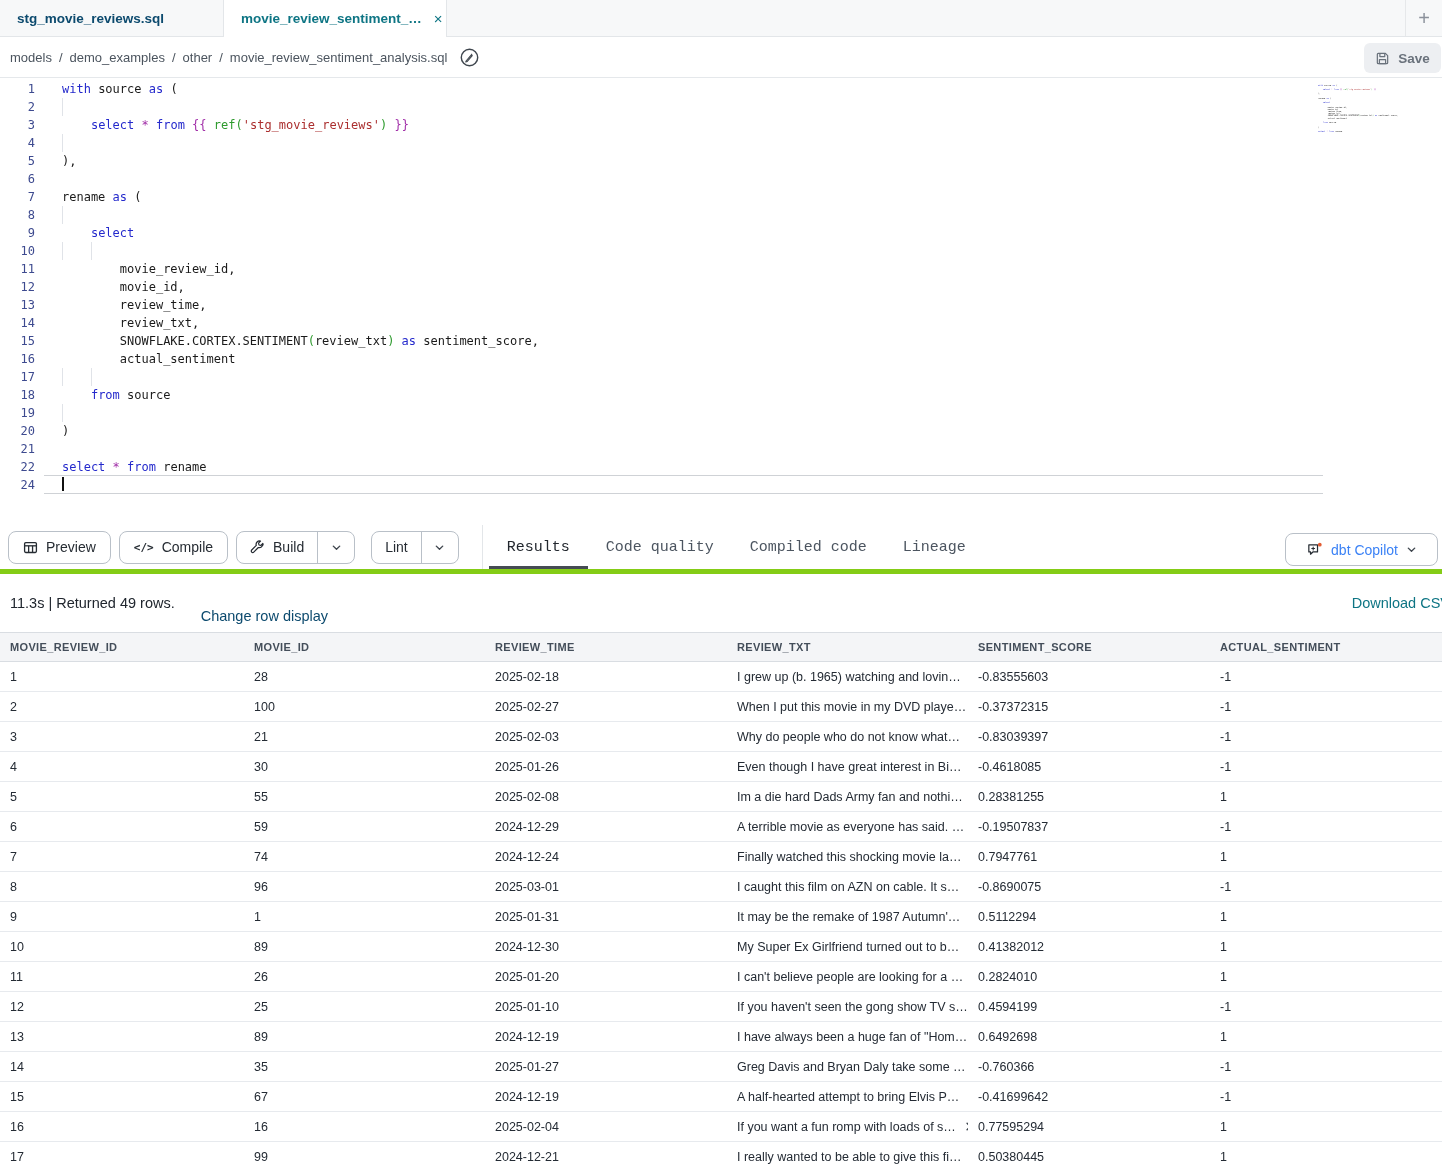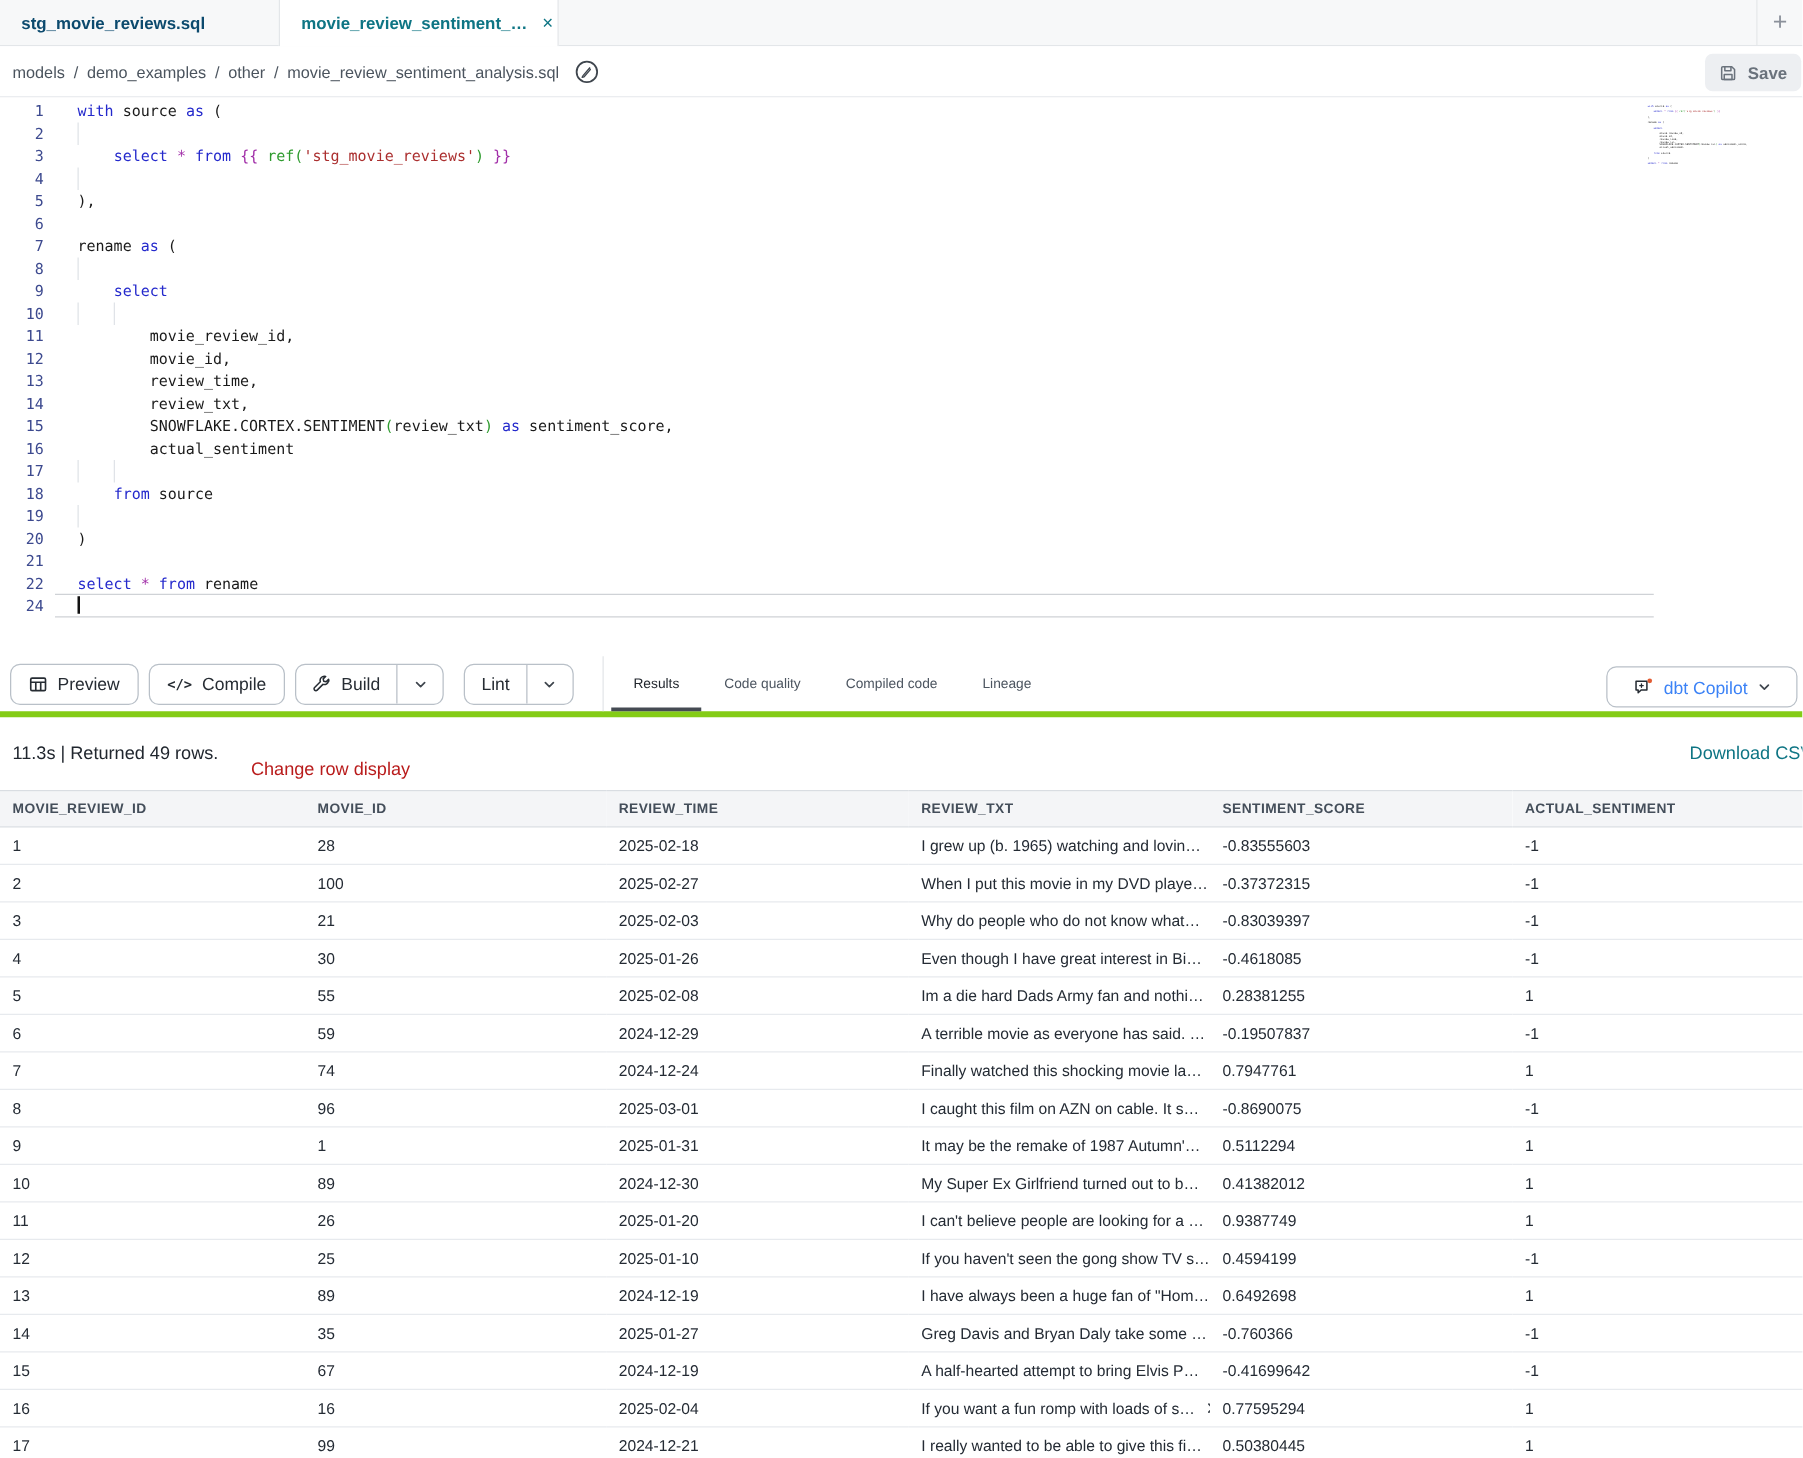--- a/index.html
+++ b/index.html
@@ -44,29 +44,29 @@
 
   
   .toolbar { height:49px; border-bottom:5px solid #84cc16; display:flex; align-items:center; padding-left:8px; position:relative; background:#fff; }
   .btn { height:33px; border:1px solid #b9c0c8; border-radius:8px; display:inline-flex; align-items:center; padding:0 14px; gap:8px;
     font-size:14px; font-weight:500; color:#262c33; background:#fff; margin-right:8px; cursor:pointer; }
   .btn-split { display:inline-flex; height:33px; border:1px solid #b9c0c8; border-radius:8px; margin-right:16px; background:#fff; overflow:hidden; }
   .btn-split .main { display:flex; align-items:center; gap:8px; padding:0 13px; font-size:14px; font-weight:500; color:#262c33; cursor:pointer; }
   .btn-split .chev { width:37px; border-left:1px solid #b9c0c8; display:flex; align-items:center; justify-content:center; cursor:pointer; }
   .icon-code { font-family:"DejaVu Sans Mono", monospace; font-size:11px; font-weight:700; color:#262c33; }
   .vdiv { width:1px; align-self:stretch; background:#e3e6e9; margin:0 6px 0 7px; }
-  .rtab { display:flex; align-items:center; align-self:stretch; padding:0 18px; font-size:11px; color:#4c5560; position:relative; cursor:pointer; }
+  .rtab { display:flex; align-items:center; align-self:stretch; padding:0 18px; font-size:15px; color:#4c5560; position:relative; cursor:pointer;font-family:Liberation Mono, monospace; }
   .rtab.active { color:#22272e; font-weight:500; }
   .rtab.active::after { content:""; position:absolute; left:0; right:0; bottom:0; height:3px; background:#454b53; }
   .copilot-btn { position:absolute; right:4px; top:8px; height:33px; border:1px solid #b9c0c8; border-radius:8px; background:#fff;
     display:flex; align-items:center; gap:8px; padding:0 20px; font-size:14px; font-weight:500; color:#3b82f6; cursor:pointer; }
 
   
   .statusbar { height:58px; display:flex; align-items:center; padding-left:10px; position:relative; font-size:14.5px; color:#20262e; background:#fff; }
-  .status-link { color:#b91c1c; margin-left:26px; cursor:pointer;margin-top:26px; }
+  .status-link { color:#0c4a6e; margin-left:26px; cursor:pointer;margin-top:26px; }
   .download-link { position:absolute; right:-8px; color:#0e7584; cursor:pointer; }
 
   
   table.results { width:1450px; border-collapse:collapse; table-layout:fixed; }
   .results th { height:29px; background:#f4f5f7; border-top:1px solid #d9dde2; border-bottom:1px solid #d9dde2;
     font-size:11px; font-weight:700; color:#444e5a; text-align:left; padding-left:10px; letter-spacing:.35px; white-space:nowrap; overflow:hidden; }
   .results td { height:30px; border-bottom:1px solid #e7eaee; font-size:12.5px; color:#242b34; padding-left:10px; white-space:nowrap; overflow:hidden; }
   .rev-cell { display:flex; align-items:center; gap:7px; }
   .rev-chev { display:inline-flex; flex:0 0 auto; cursor:pointer; }
 </style>
@@ -378,21 +378,21 @@
       </tr>
       <tr>
         <td>11</td>
         <td>26</td>
         <td>2025-01-20</td>
         <td>
           <div class="rev-cell">
             <span>I can't believe people are looking for a …</span>
           </div>
         </td>
-        <td>0.9387749</td>
+        <td>0.2824010</td>
         <td>1</td>
       </tr>
       <tr>
         <td>12</td>
         <td>25</td>
         <td>2025-01-10</td>
         <td>
           <div class="rev-cell">
             <span>If you haven't seen the gong show TV s…</span>
           </div>

